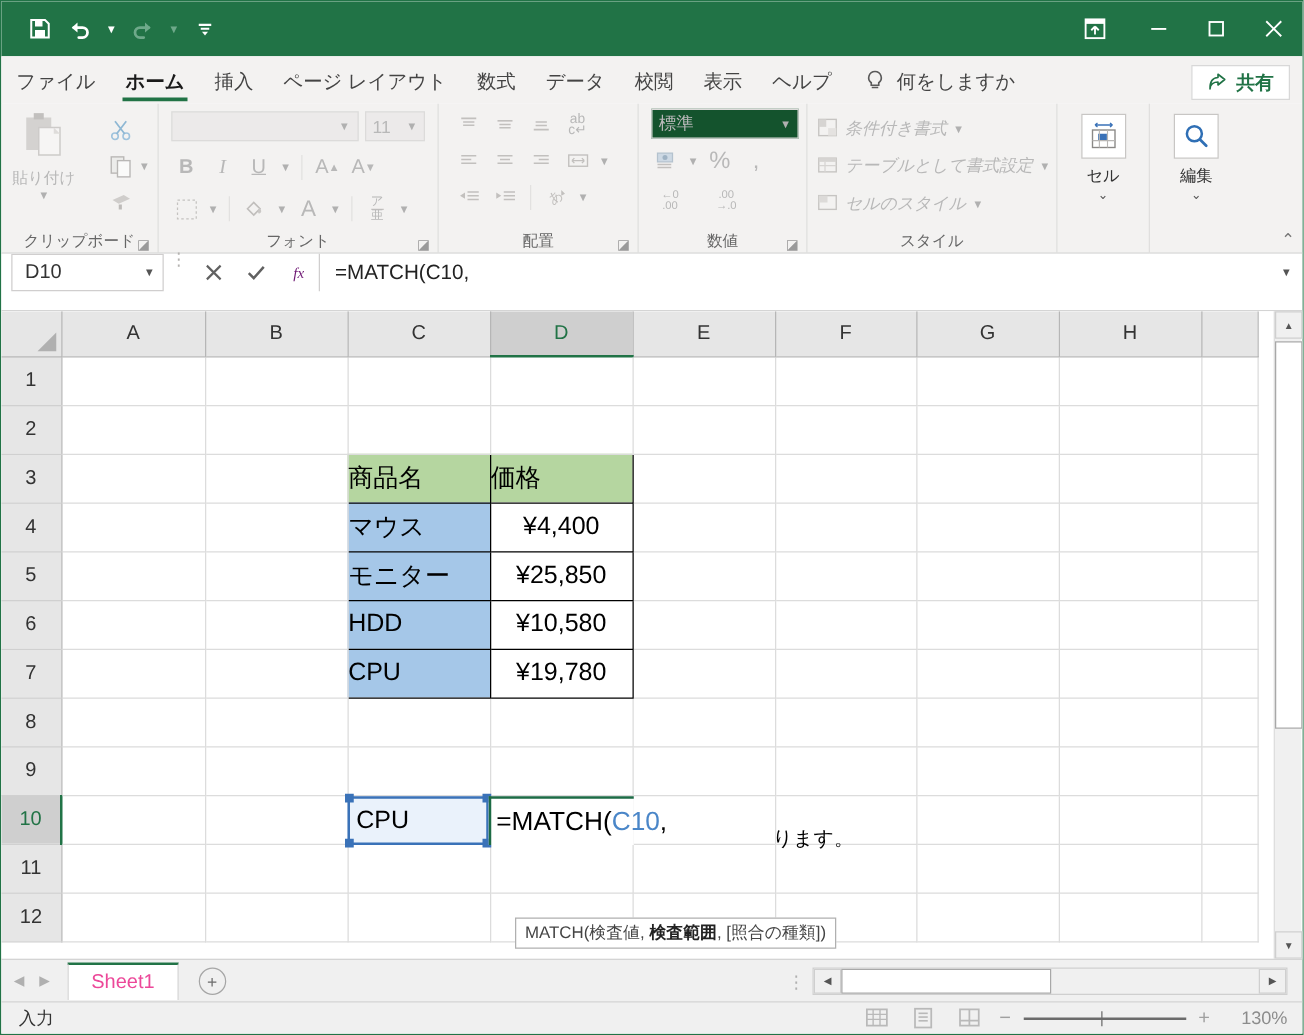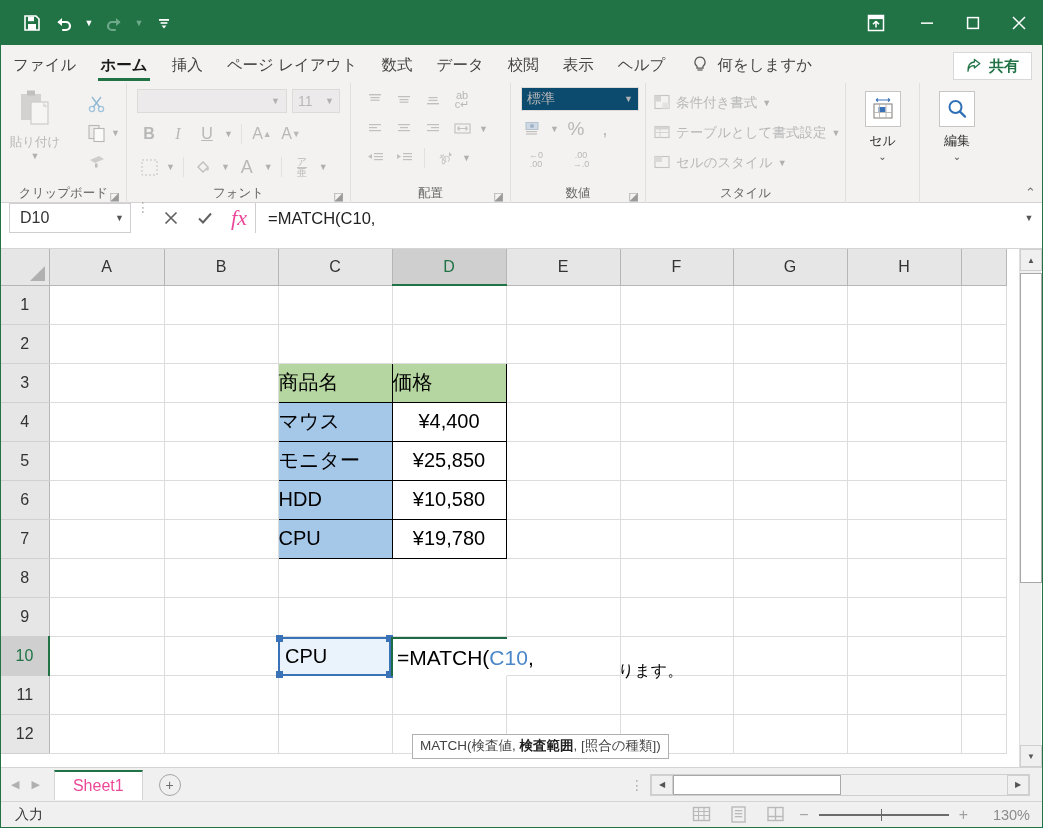--- a/index.html
+++ b/index.html
@@ -138,30 +138,31 @@
   .fbtn {
     min-width: 24px; height: 24px;
     display: flex; align-items: center; justify-content: center;
     font-size: 16px; color: #b8b8b8;
   }
   .vsep { width: 1px; height: 20px; background: #e2e1e0; margin: 0 3px; }
 
   
   .numbox {
     width: 118px; height: 24px;
-    background: #0c4a6e; border: 1px solid #dcdbda;
+    background: #14532d; border: 1px solid #dcdbda;
     display: flex; align-items: center; justify-content: space-between;
     padding: 11px 5px; font-size: 14px; color: #b8b8b8;
   }
 
   
   .style-item {
     display: flex; align-items: center; gap: 5px;
     height: 27px; font-size: 13.5px; color: #b8b8b8;
     white-space: nowrap;
+    font-style: italic;
   }
 
   
   .bigbtn {
     width: 56px; height: 96px;
     display: flex; flex-direction: column;
     align-items: center; padding-top: 4px;
   }
   .bigbtn .box {
     width: 36px; height: 36px;
@@ -195,21 +196,21 @@
   .namebox .nb-caret { font-size: 9px; color: #555555; }
   .fb-dots {
     width: 24px; text-align: center;
     font-size: 14px; color: #b5b3b1; letter-spacing: 0;
     line-height: 8px;
   }
   .fb-btns { display: flex; align-items: center; gap: 2px; }
   .fb-btn {
     width: 32px; height: 30px;
     display: flex; align-items: center; justify-content: center;
-    font-size: 22px; color: #ec4899;
+    font-size: 12px; color: #701a75;
   }
   .fb-input {
     flex: 1; height: 30px; margin-right: 0;
     border-left: 1px solid #d0cece;
     display: flex; align-items: center;
     padding-left: 12px;
     font-size: 16.5px; color: #222222;
   }
   .fb-expand {
     width: 26px; height: 30px;

